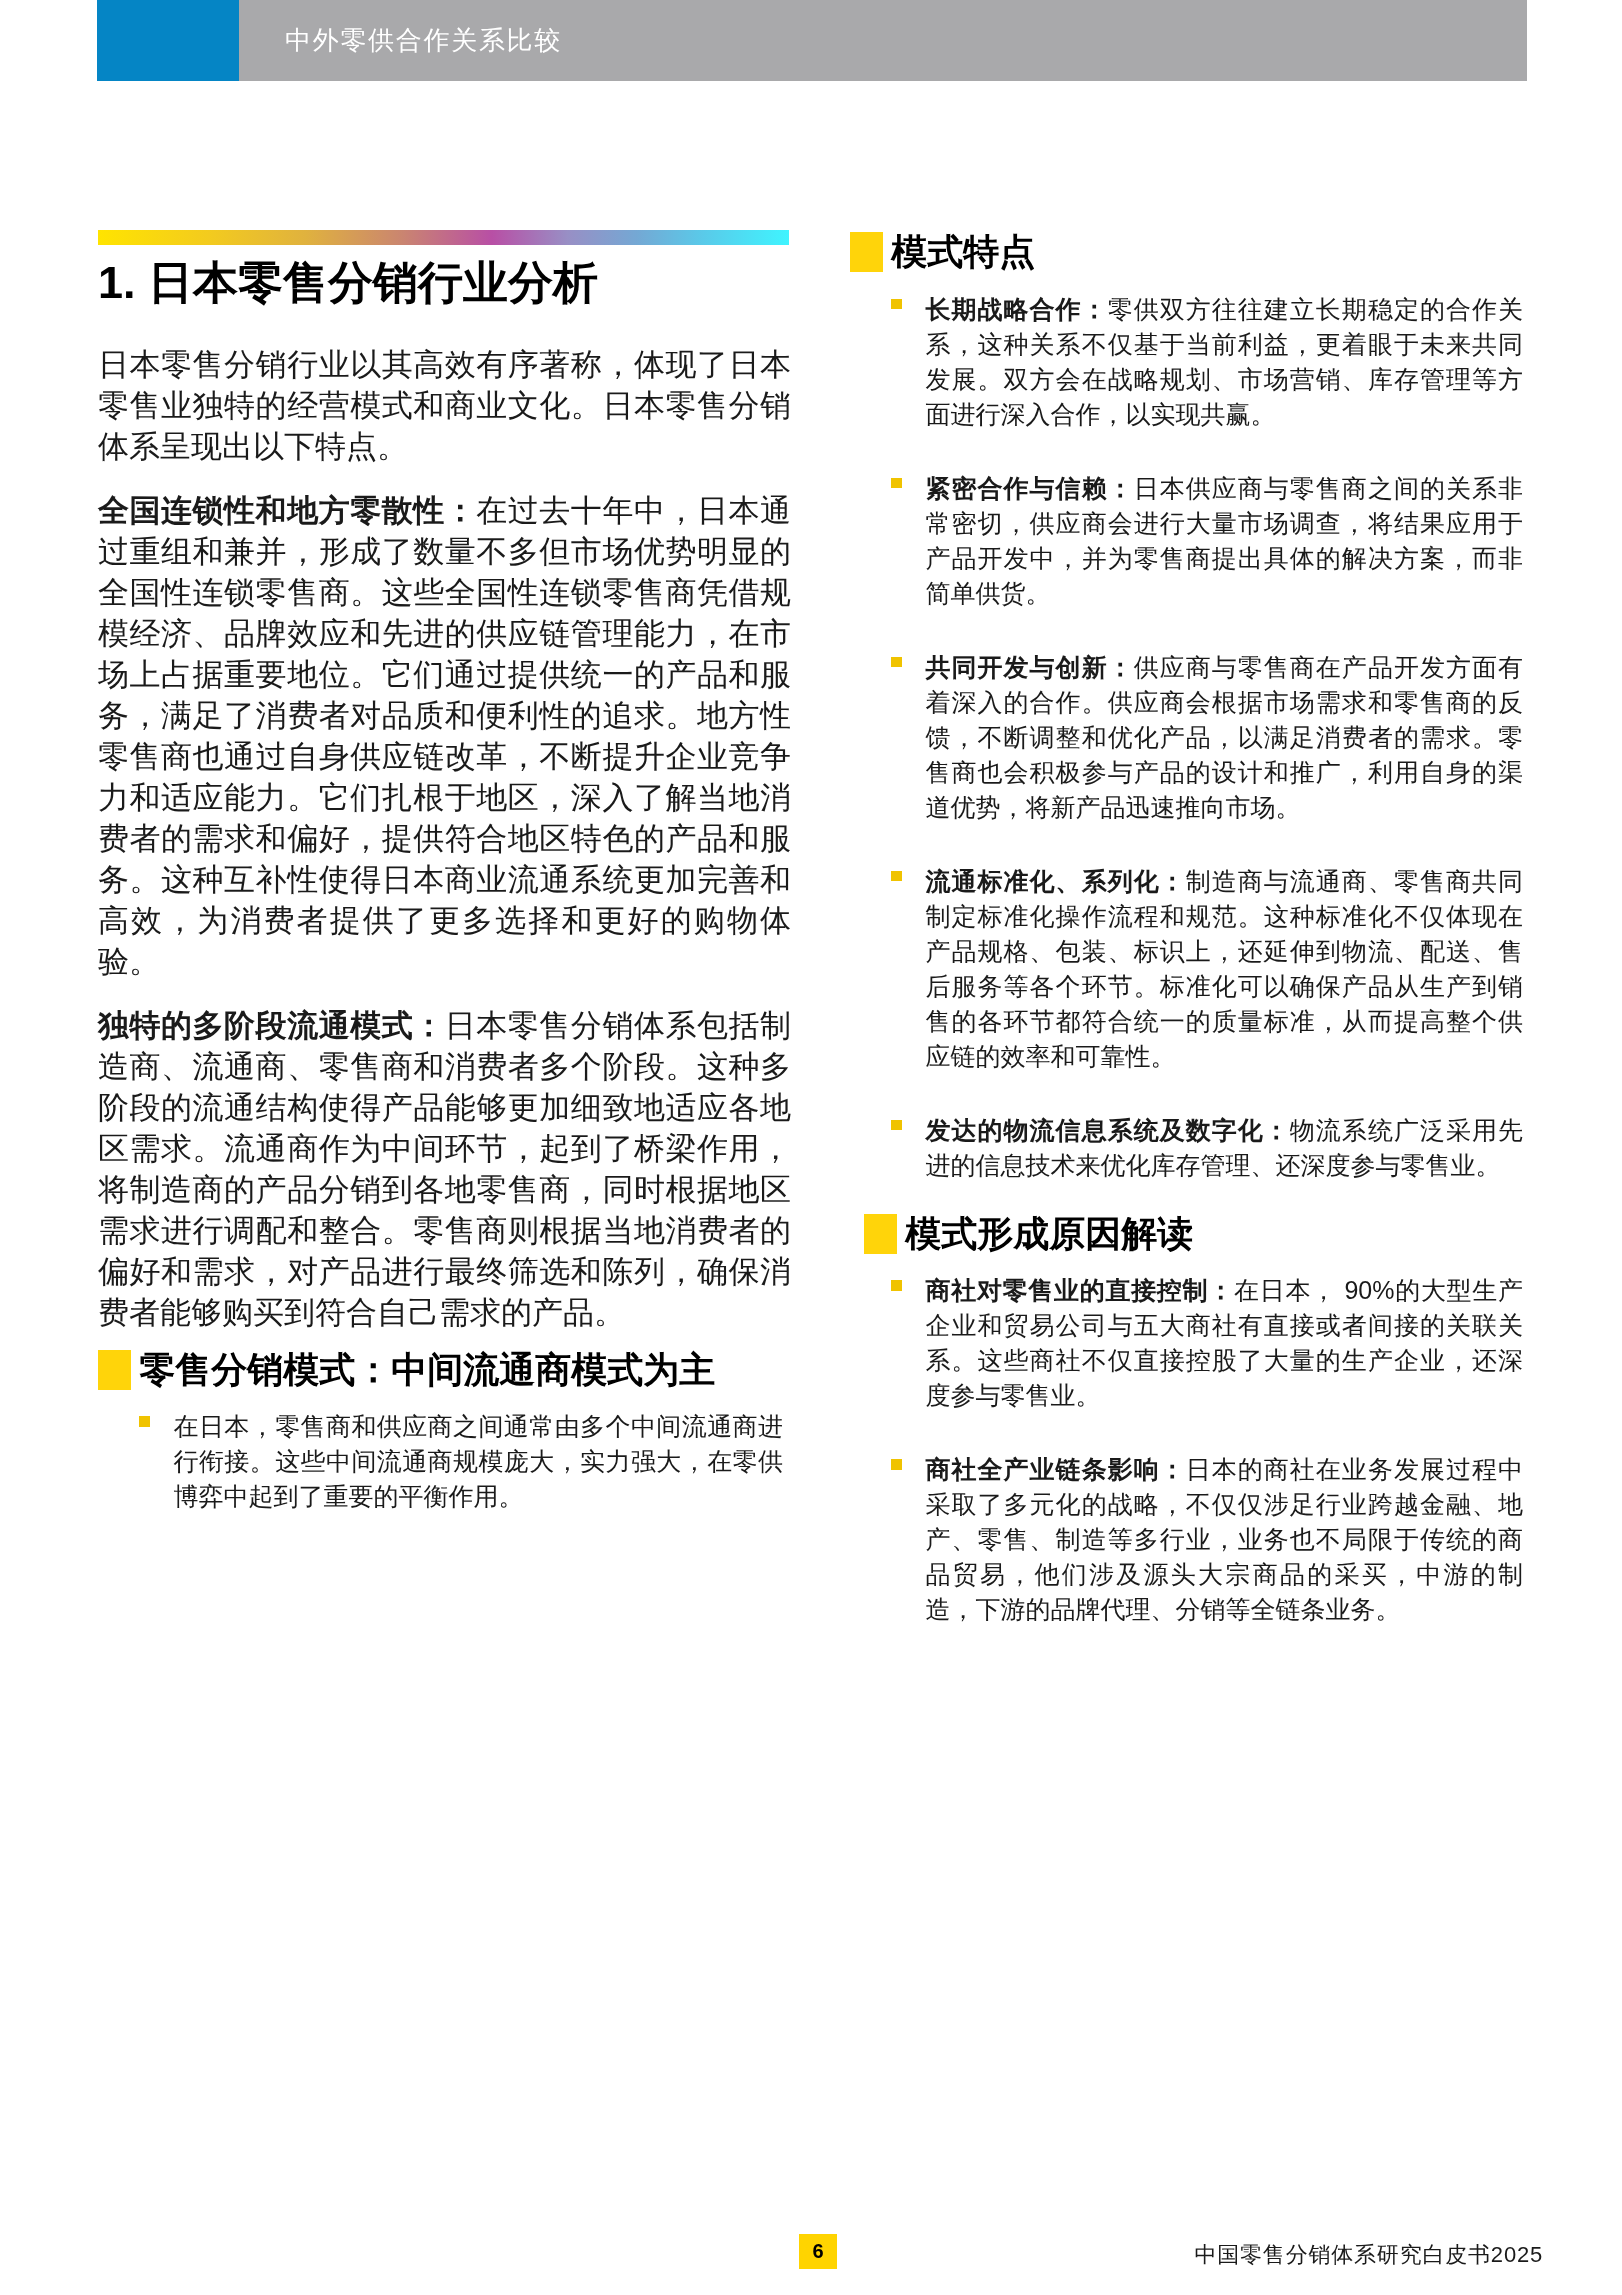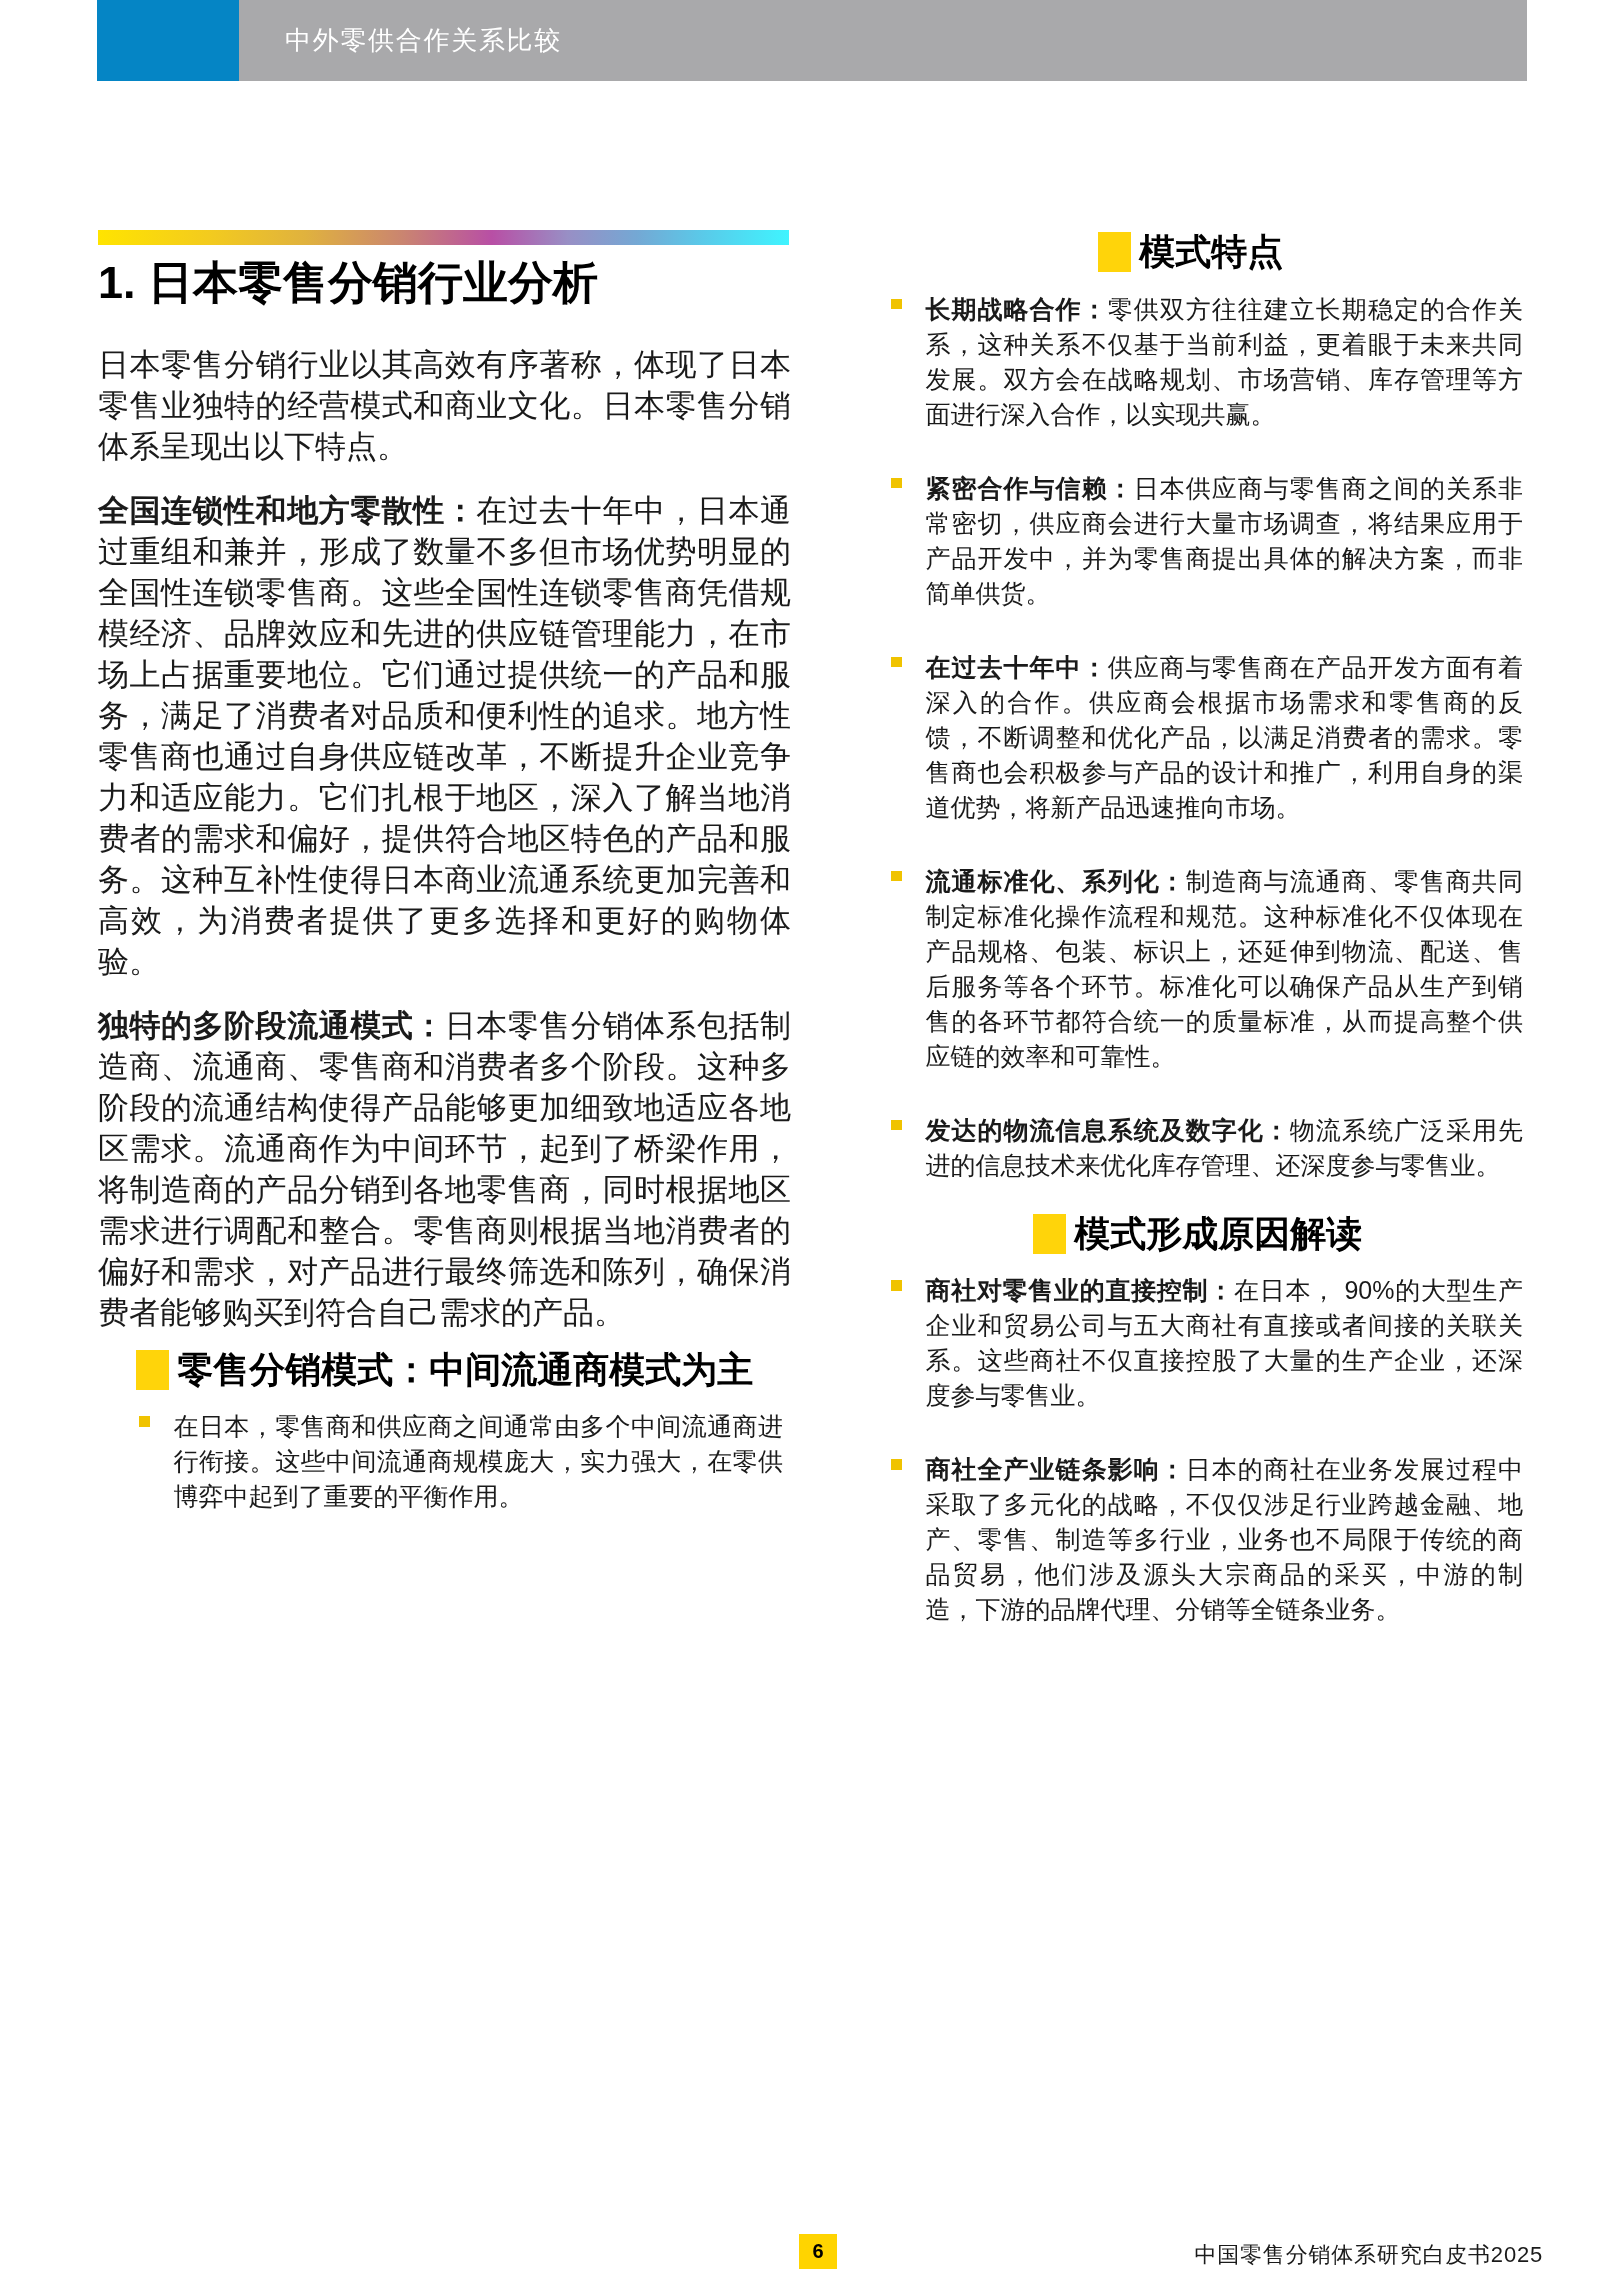--- a/index.html
+++ b/index.html
@@ -40,21 +40,21 @@
   }
   p.body{
     margin:0 0 23px 0;
     font-size:31px;line-height:41px;
     text-align:justify;
   }
   p.body .lead{font-weight:bold;}
   
   .subhead{
     display:flex;align-items:center;gap:8.3px;
-    height:40px;margin:0 0 11.6px 0;justify-content:center;
+    height:40px;margin:0 0 11.6px 0;
   }
   .subhead .ybox{
     width:33px;height:40px;background:#ffd40a;flex:none;
   }
   .subhead h2{
     margin:0;font-size:36px;line-height:40px;font-weight:bold;color:#000;
     white-space:nowrap;
   }
   .subhead.gap-top{margin-top:16.6px;margin-left:14px;}
   
@@ -138,21 +138,21 @@
     <div class="bullet">
       <span class="bmark"></span>
       <p>
         <span class="lead">紧密合作与信赖：</span><span>日本供应商与零售商之间的关系非常密切，供应商会进行大量市场调查，将结果应用于产品开发中，并为零售商提出具体的解决方案，而非简单供货。</span>
       </p>
     </div>
 
     <div class="bullet">
       <span class="bmark"></span>
       <p>
-        <span class="lead">在过去十年中：</span><span>供应商与零售商在产品开发方面有着深入的合作。供应商会根据市场需求和零售商的反馈，不断调整和优化产品，以满足消费者的需求。零售商也会积极参与产品的设计和推广，利用自身的渠道优势，将新产品迅速推向市场。</span>
+        <span class="lead">共同开发与创新：</span><span>供应商与零售商在产品开发方面有着深入的合作。供应商会根据市场需求和零售商的反馈，不断调整和优化产品，以满足消费者的需求。零售商也会积极参与产品的设计和推广，利用自身的渠道优势，将新产品迅速推向市场。</span>
       </p>
     </div>
 
     <div class="bullet">
       <span class="bmark"></span>
       <p>
         <span class="lead">流通标准化、系列化：</span><span>制造商与流通商、零售商共同制定标准化操作流程和规范。这种标准化不仅体现在产品规格、包装、标识上，还延伸到物流、配送、售后服务等各个环节。标准化可以确保产品从生产到销售的各环节都符合统一的质量标准，从而提高整个供应链的效率和可靠性。</span>
       </p>
     </div>
 

